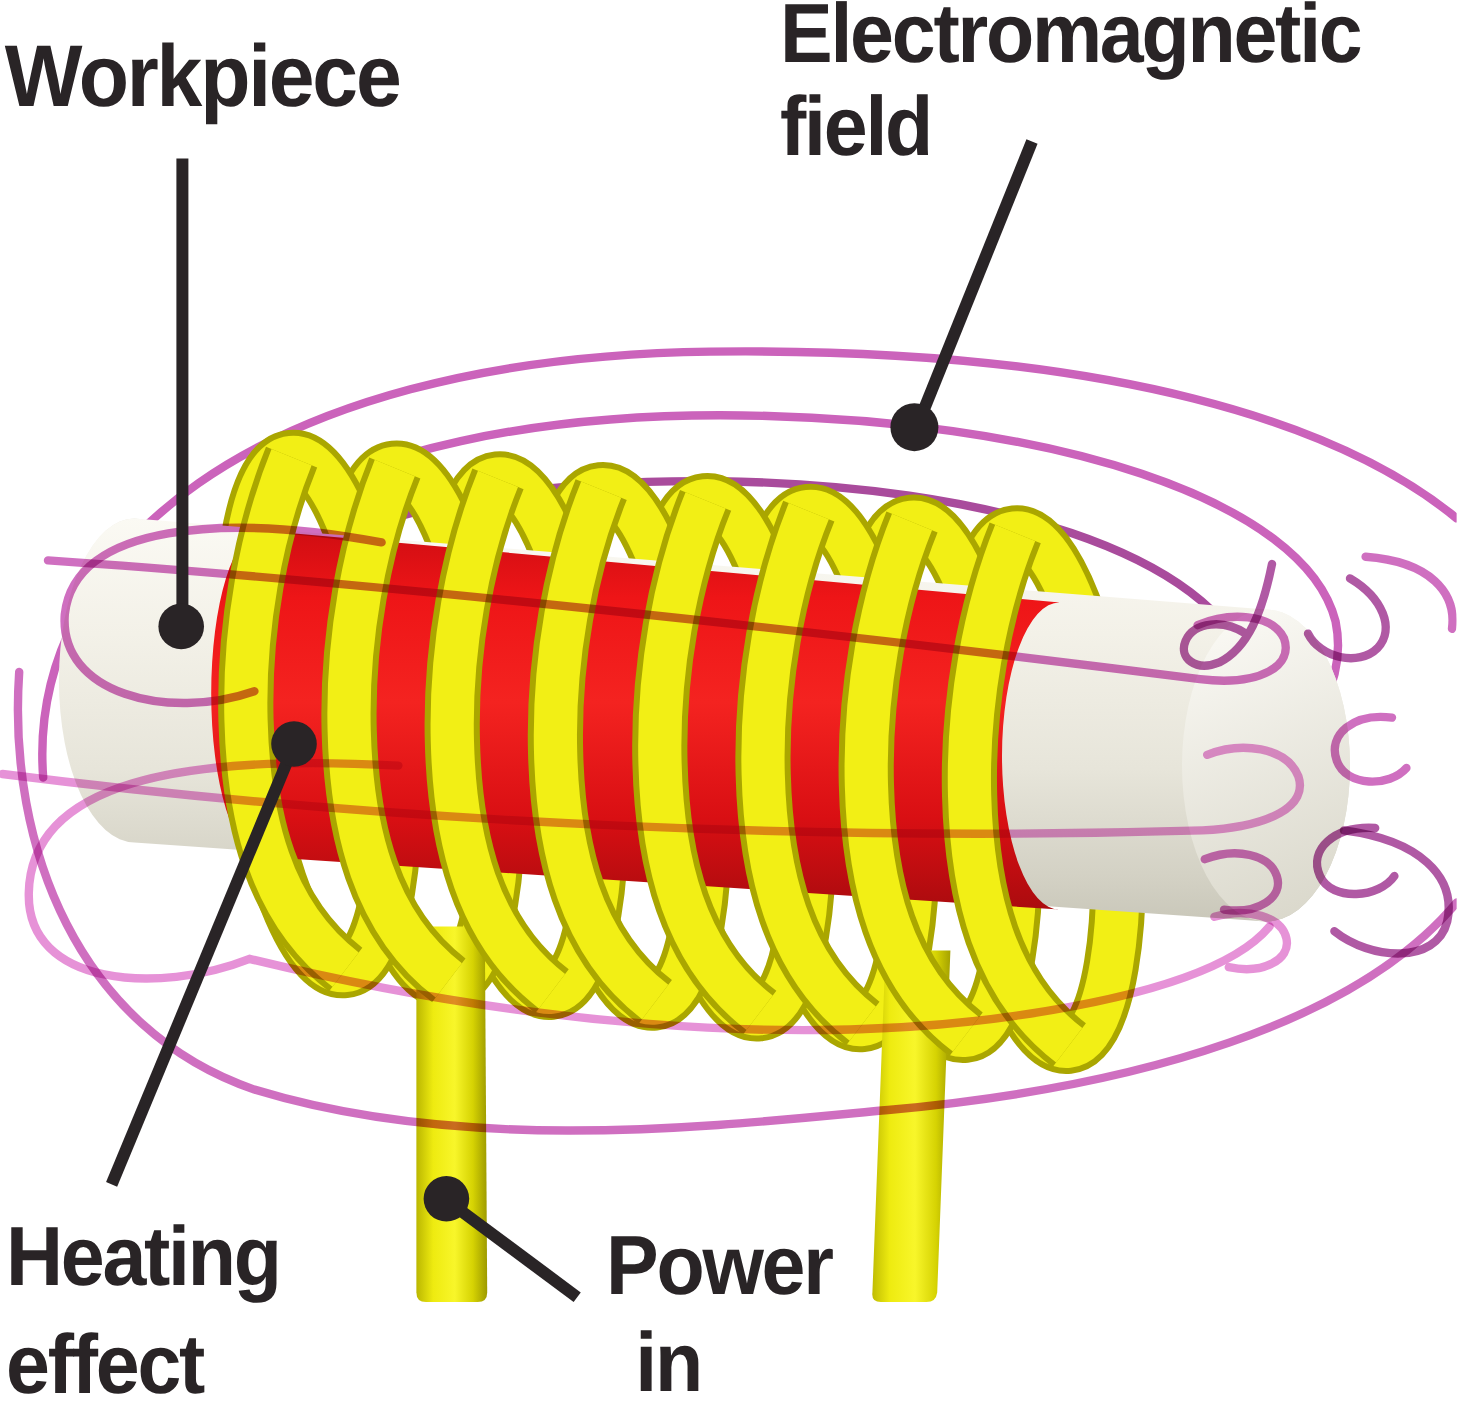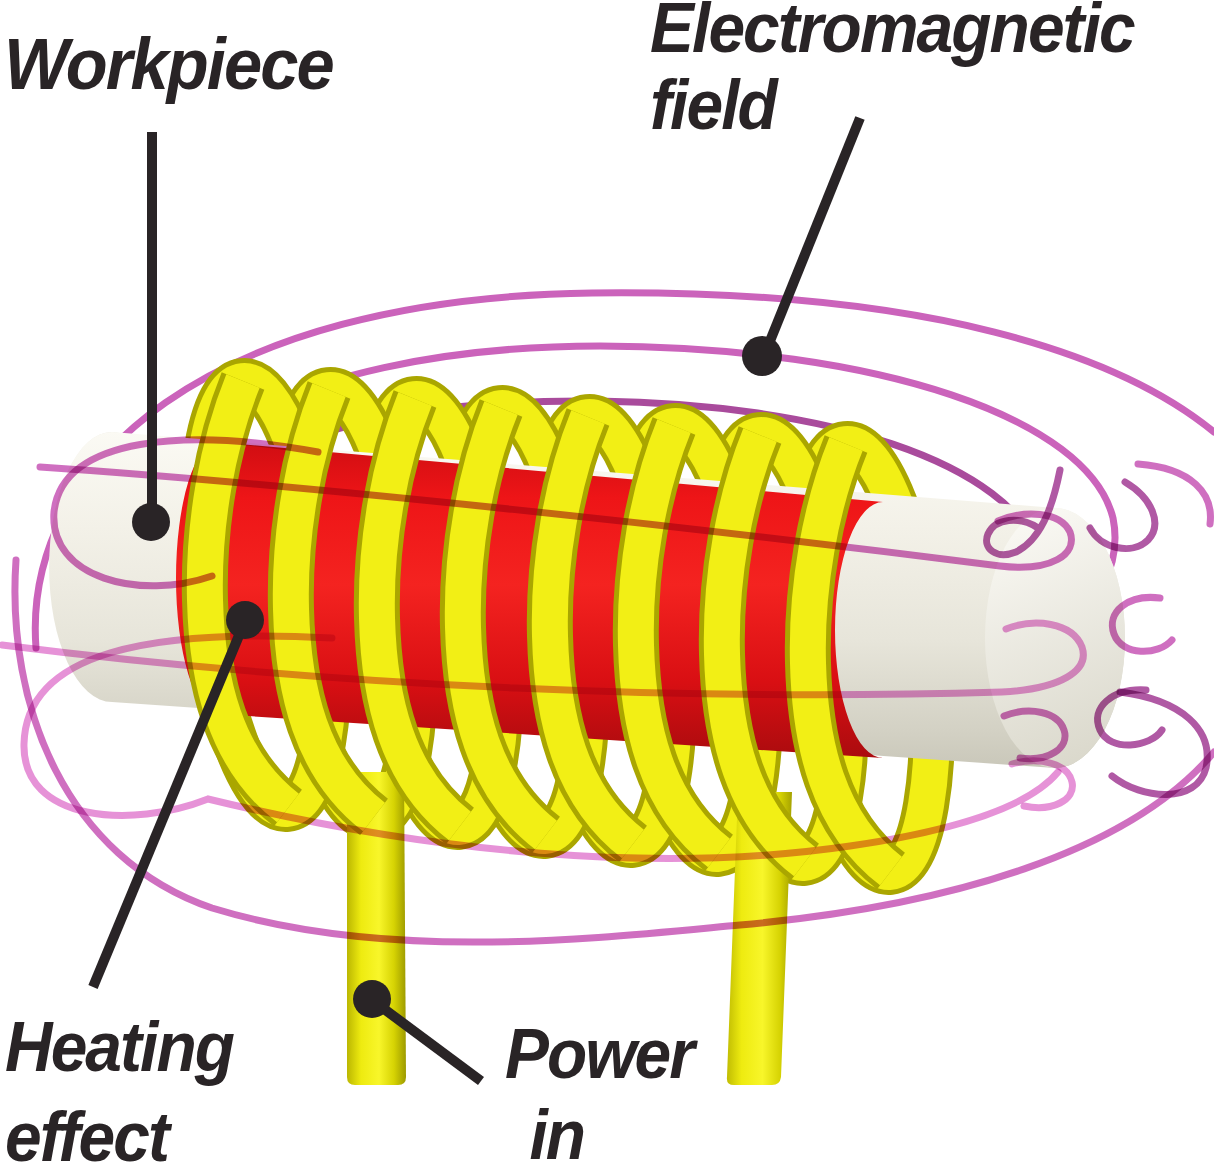--- a/index.html
+++ b/index.html
@@ -8,21 +8,21 @@
     --coil-yellow:#f2ef15;
     --coil-shadow:#aaa600;
     --heated-red:#ee1316;
     --workpiece-white:#efede3;
     --field-magenta:#cb63bb;
     --field-magenta-dark:#a94b9c;
     --field-magenta-light:#e489d4;
   }
   html,body{margin:0;padding:0;}
   body{background:var(--background);font-family:"Liberation Sans",sans-serif;}
-  .stage{position:relative;width:1214px;height:1169px;overflow:hidden;background:var(--background);font-style:italic;}
+  .stage{position:relative;width:1214px;height:1169px;overflow:hidden;background:var(--background);}
   .stage svg{position:absolute;left:0;top:0;}
 
   
   .fl{fill:none;stroke:var(--field-magenta);stroke-width:7;stroke-linecap:round;}
   .fl-lt{stroke:var(--field-magenta-light);}
   .fl-dk{stroke:var(--field-magenta-dark);}
   .fl-f{mix-blend-mode:multiply;opacity:.92;}
 
   
   .ring-d{fill:none;stroke:var(--coil-shadow);stroke-width:46;}

